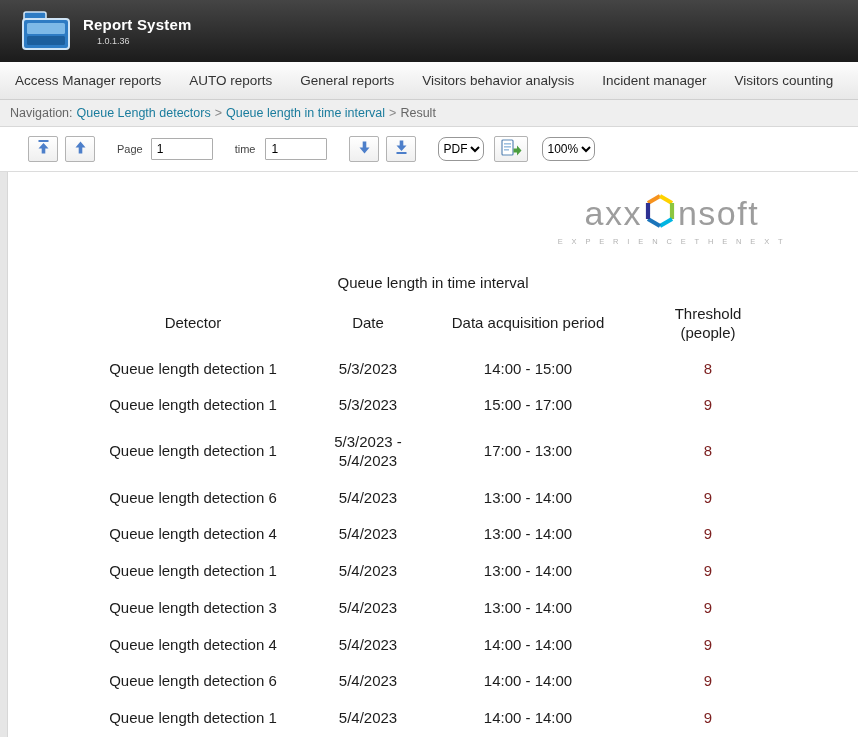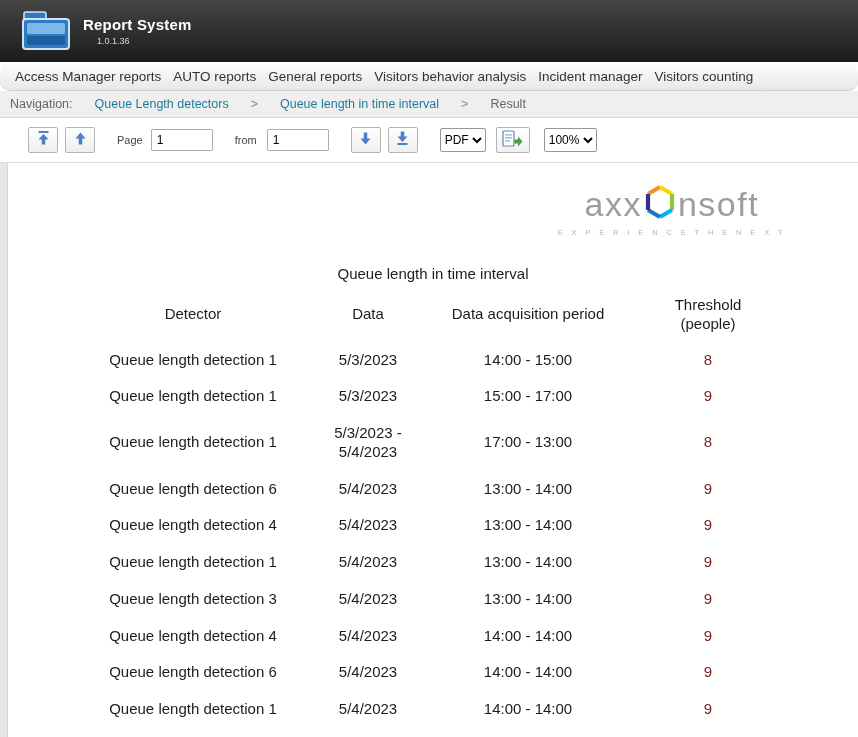--- a/index.html
+++ b/index.html
@@ -19,36 +19,36 @@
     background:linear-gradient(#454545,#1b1b1b);
     display:flex;align-items:center;
     padding-left:19px;
   }
   .app-icon{width:54px;height:46px;margin-right:10px;flex:0 0 auto;}
   .title-block{display:flex;flex-direction:column;}
   .app-title{color:#ffffff;font-size:15px;font-weight:bold;letter-spacing:.2px;}
   .app-version{color:#d6d6d6;font-size:9px;margin-top:3px;margin-left:14px;}
   
   .tabbar{
-    height:29px;
+    height:38px;
     background:linear-gradient(#fdfdfd,#e8e8e8);
     border-bottom:1px solid #cfcfcf;
     display:flex;align-items:center;
-    gap:12px;padding:0 15px;
+    gap:28px;padding:0 15px;
     font-size:13.5px;color:#333;
-    white-space:nowrap;overflow:hidden;border-radius:10px;
+    white-space:nowrap;overflow:hidden;
   }
   .tab{cursor:pointer;}
   
   .breadcrumb{
     height:27px;
     background:#efefef;
     border-bottom:1px solid #d8d8d8;
     display:flex;align-items:center;
-    padding:0 10px;gap:22px;
+    padding:0 10px;gap:4px;
     font-size:12.5px;color:#666;
     white-space:nowrap;
   }
   .crumb-link{color:var(--breadcrumb-link);font-weight:normal;text-decoration:none;cursor:pointer;}
   .crumb-sep{color:#888;}
   
   .toolbar{
     height:45px;
     background:#ffffff;
     border-bottom:1px solid #dcdcdc;
@@ -64,21 +64,21 @@
   }
   .nav-btn + .nav-btn{margin-left:7px;}
   .tb-label{font-size:11px;color:#444;}
   .page-input{
     width:62px;height:22px;
     border:1px solid #adadad;border-radius:1px;
     font-size:12px;padding:0 5px;
     font-family:"Liberation Sans",sans-serif;
   }
   .tb-select{
-    height:24px;border:1px solid #979797;border-radius:2px;
+    height:24px;border:1px solid #979797;border-radius:8px;
     background:#fff;font-size:12px;
     font-family:"Liberation Sans",sans-serif;
   }
   .export-btn{
     width:34px;height:26px;
     border:1px solid #b3b3b3;border-radius:2px;
     background:linear-gradient(#ffffff,#f0f0f0);
     display:flex;align-items:center;justify-content:center;
     cursor:pointer;margin-left:10px;
   }
@@ -167,21 +167,21 @@
   </div>
   <div class="nav-btn">
     <span>
       <svg width="11" height="13" viewBox="0 0 11 13">
           <path d="M5.5 0.5 L10.5 6.5 H7.3 V12.5 H3.7 V6.5 H0.5 Z" fill="#4d7fca"></path>
         </svg>
     </span>
   </div>
   <span class="tb-label ml18">Page</span>
   <input class="page-input ml8" value="1" style="">
-  <span class="tb-label ml18">from</span>
+  <span class="tb-label ml18">time</span>
   <input class="page-input ml10" value="1" style="">
   <div class="nav-btn ml18">
     <span>
       <svg width="11" height="13" viewBox="0 0 11 13">
           <path d="M5.5 12.5 L0.5 6.5 H3.7 V0.5 H7.3 V6.5 H10.5 Z" fill="#4d7fca"></path>
         </svg>
     </span>
   </div>
   <div class="nav-btn">
     <span>
@@ -237,21 +237,21 @@
     <table class="report-table">
       <colgroup>
         <col class="c-detector">
           <col class="c-date">
           <col class="c-period">
           <col class="c-threshold">
       </colgroup>
       <thead>
         <tr>
           <th>Detector</th>
-          <th>Data</th>
+          <th>Date</th>
           <th>Data acquisition period</th>
           <th>Threshold
 (people)</th>
         </tr>
       </thead>
       <tbody>
           <tr>
             <td class="cell-detector">Queue length detection 1</td>
             <td class="cell-date">5/3/2023</td>
             <td class="cell-period">14:00 - 15:00</td>

